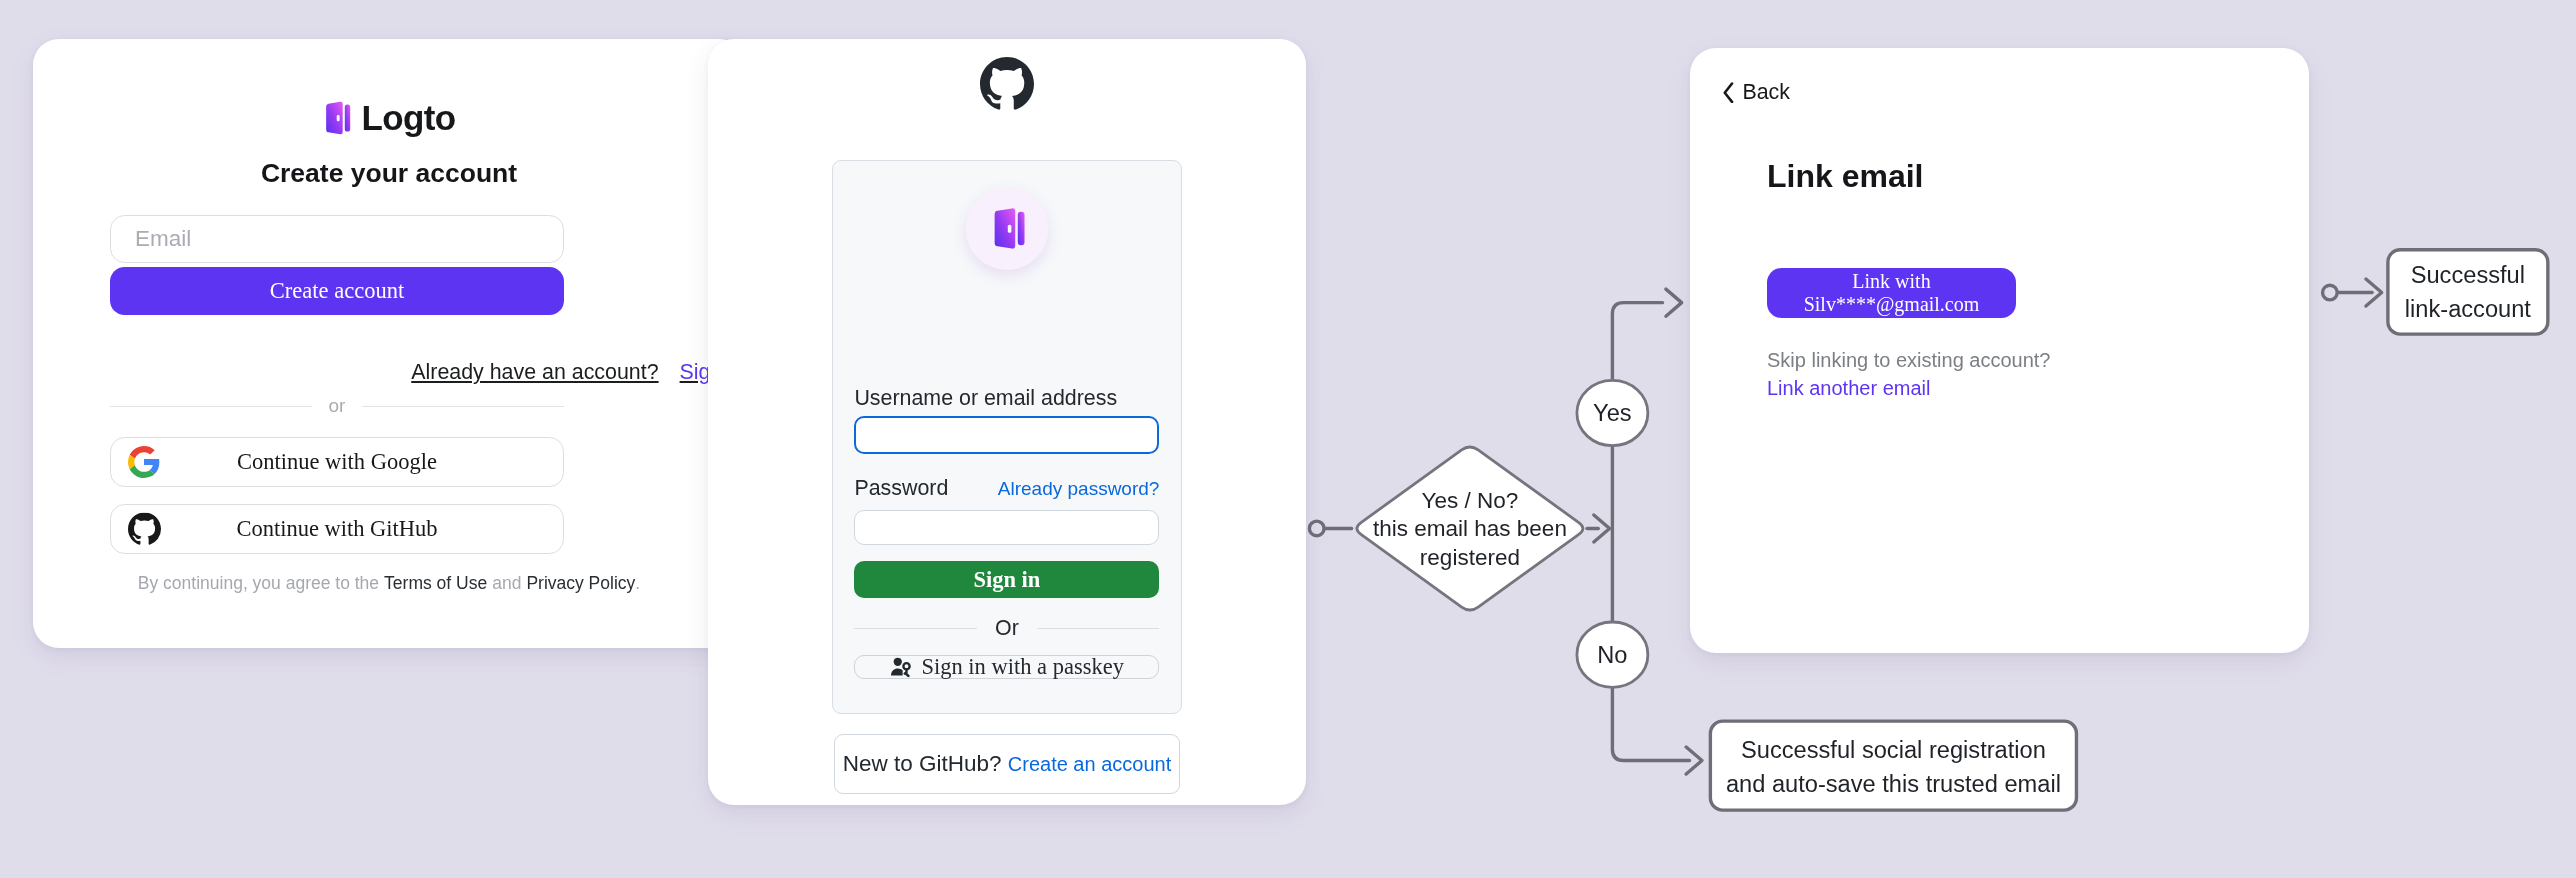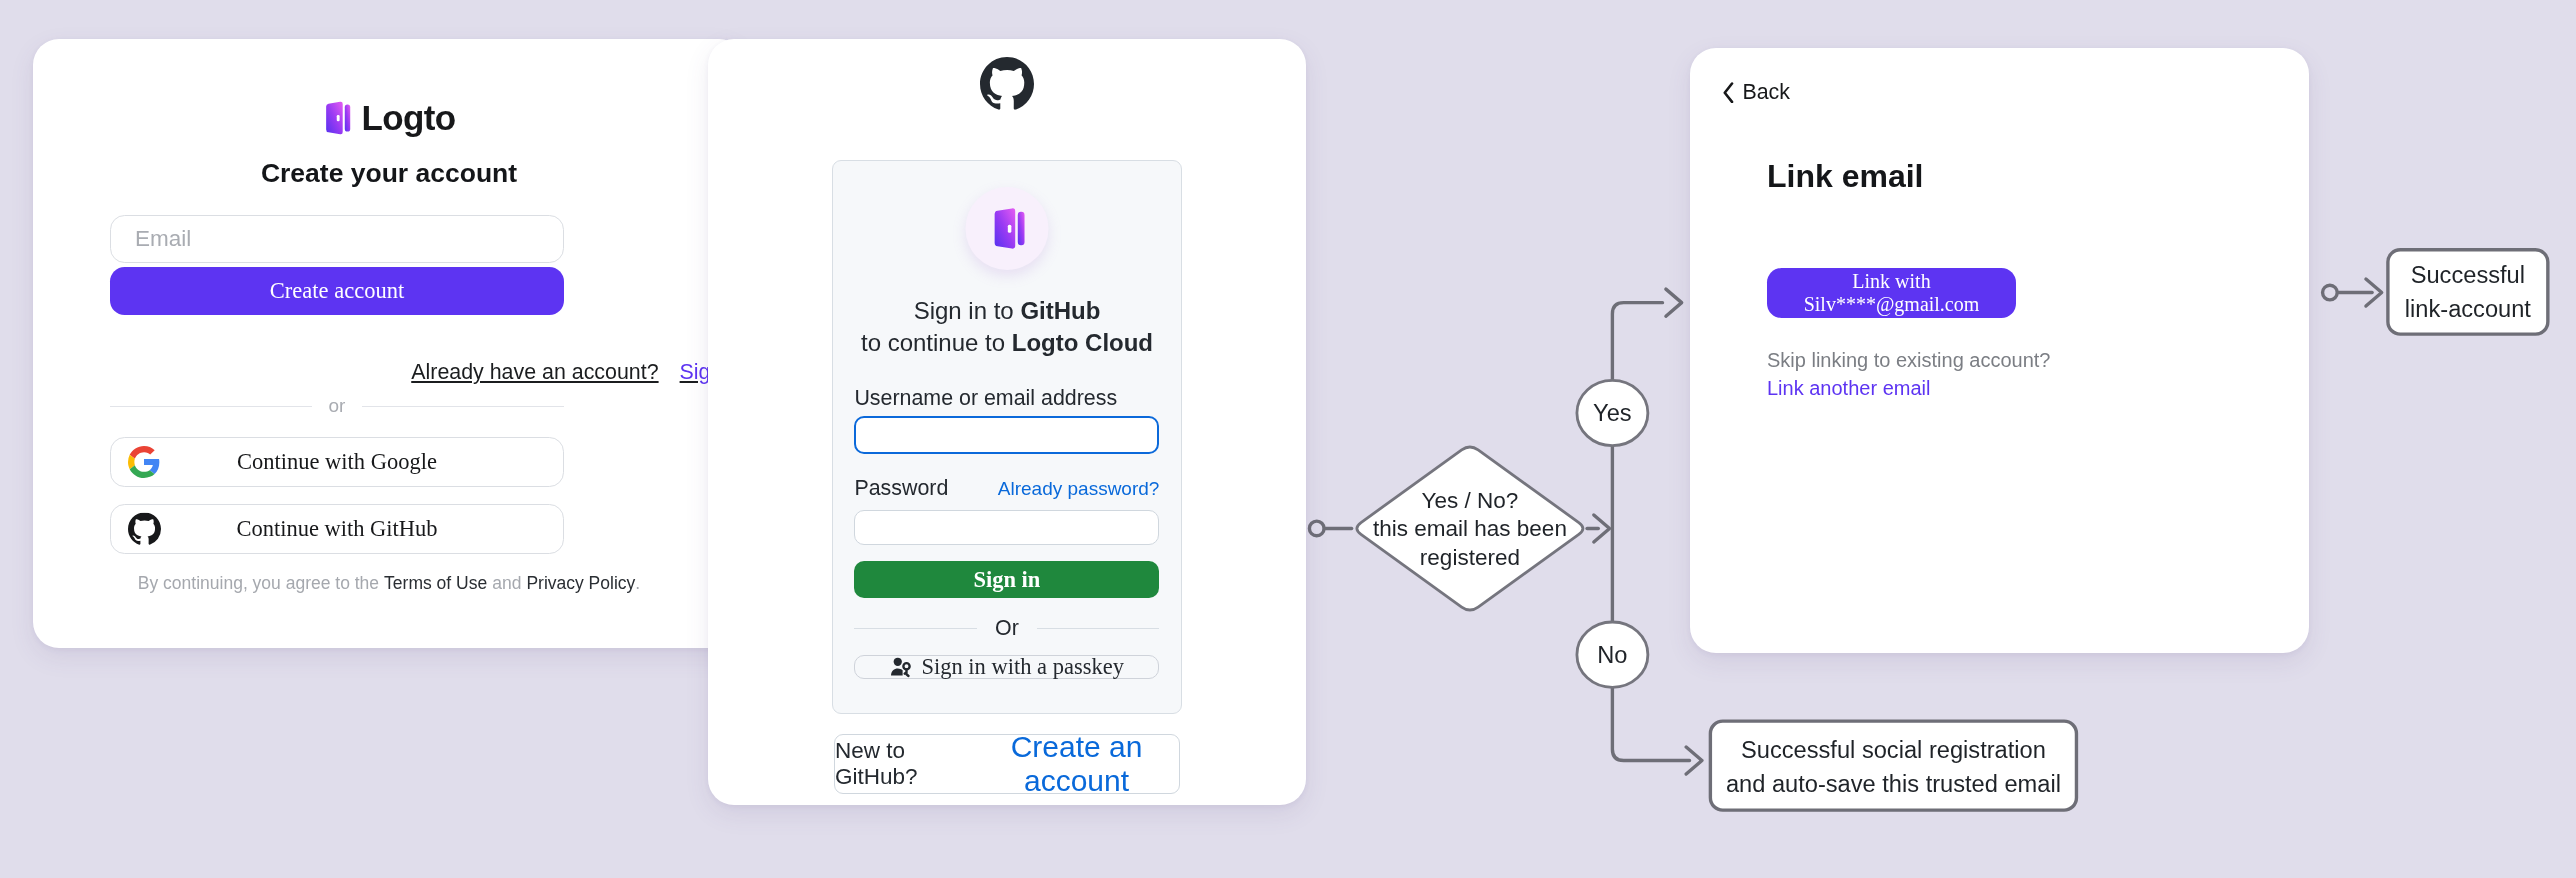--- a/index.html
+++ b/index.html
@@ -205,30 +205,20 @@
       <svg width="54" height="54" viewBox="0 0 96 96">
           <use href="#gh-mark"></use>
         </svg>
     </div>
     <div class="gh-panel">
       <div class="gh-avatar">
         <svg width="36" height="43" viewBox="0 0 64 76">
             <use href="#logto-door"></use>
           </svg>
       </div>
-      <div class="gh-title">
-        <div>
-          <span>Sign in to</span>
-          <span class="bold">GitHub</span>
-        </div>
-        <div>
-          <span>to continue to</span>
-          <span class="bold">Logto Cloud</span>
-        </div>
-      </div>
       <div class="gh-label" style="top:225px;">Username or email address</div>
       <input class="gh-input" id="gh-user-input" type="text" style="">
       <div class="gh-pass-row">
         <span style="font-size:21.4px;color:#24292F;">Password</span>
         <span class="gh-blue-link">Already password?</span>
       </div>
       <input class="gh-input" id="gh-pass-input" type="password" style="">
       <button class="btn" id="gh-signin-btn">Sign in</button>
       <div class="gh-or">
         <span class="rule"></span>
@@ -239,21 +229,21 @@
         <span style="display:flex;color:#24292F;">
           <svg width="22.5" height="22.5" viewBox="0 0 40 40">
               <use href="#passkey"></use>
             </svg>
         </span>
         <span>Sign in with a passkey</span>
       </button>
     </div>
     <div class="gh-bottom-box">
       <span>New to GitHub?</span>
-      <span class="gh-blue-link" style="font-size:30px;text-align:center;">Create an account</span>
+      <span class="gh-blue-link" style="font-size:20px;text-align:center;">Create an account</span>
     </div>
   </div>
 
   <div class="card" id="link-card">
     <div class="back-row">
       <svg width="12.4" height="21.4" viewBox="0 0 22 38">
           <use href="#chev-left"></use>
         </svg>
       <span class="back-label">Back</span>
     </div>

